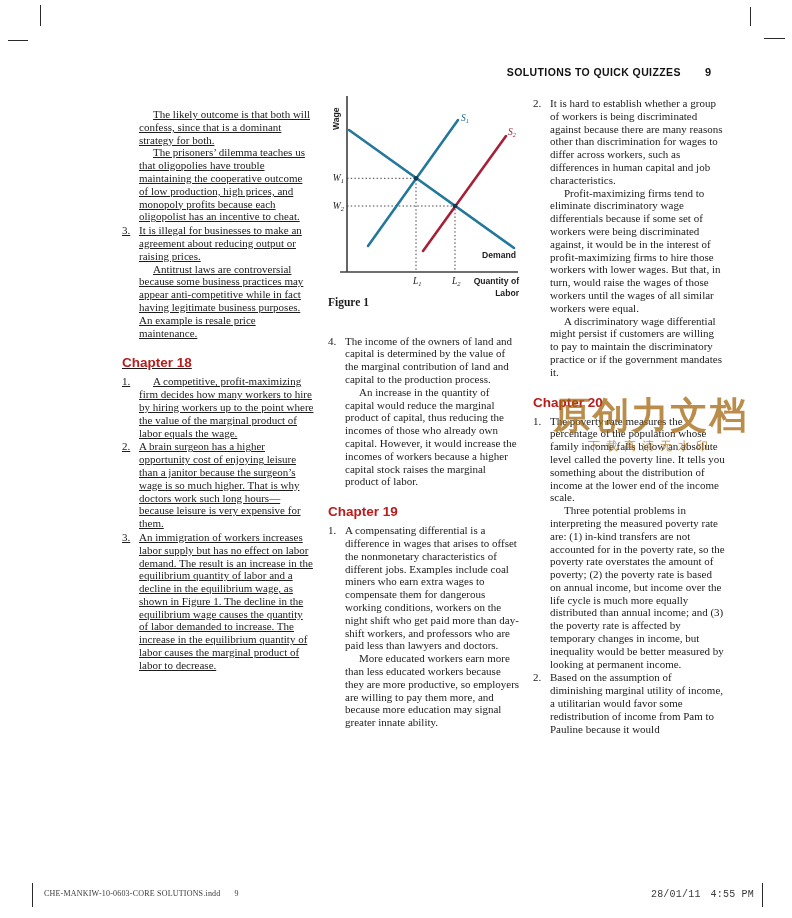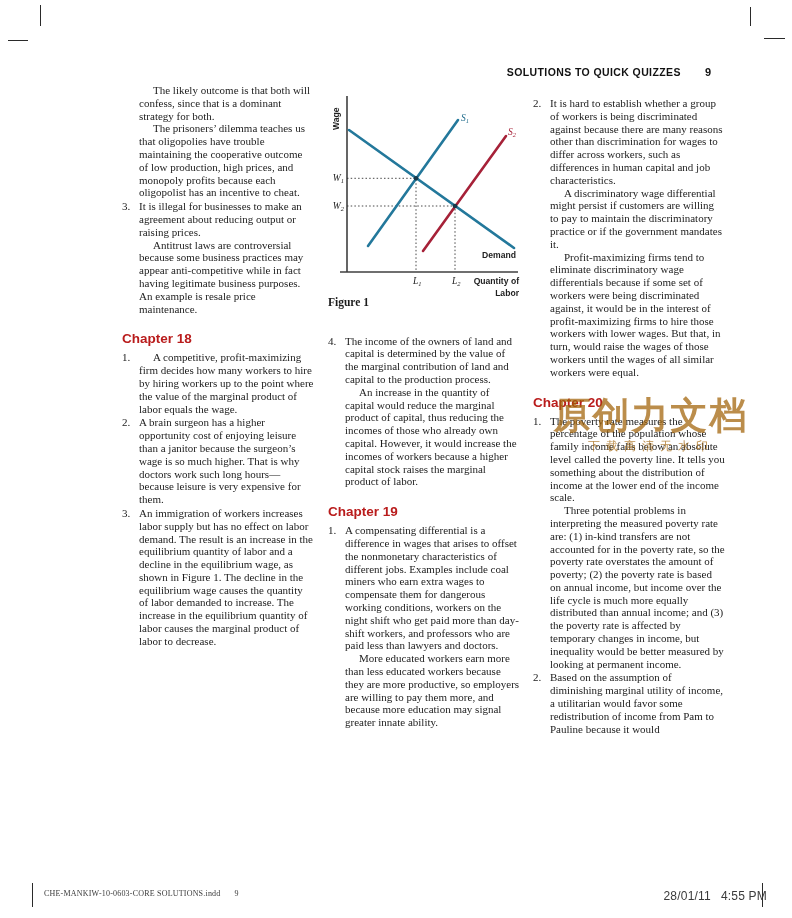--- a/index.html
+++ b/index.html
@@ -13,21 +13,21 @@
   .cm-bl-v{left:32px;top:883px;width:1px;height:24px;}
   .cm-br-v{left:762px;top:883px;width:1px;height:24px;}
 
   .header{position:absolute;top:66px;left:400px;right:81px;display:flex;
           justify-content:flex-end;align-items:baseline;gap:24px;
           font-family:"Liberation Sans", sans-serif;font-weight:bold;}
   .header .title{font-size:10.5px;letter-spacing:0.4px;color:#111;}
   .header .pnum{font-size:11px;color:#111;}
 
   .col{position:absolute;width:192px;font-size:11px;line-height:12.8px;text-align:left;}
-  .col1{left:122px;top:84px;}
+  .col1{left:122px;top:108px;text-decoration:underline;}
   .col2{left:328px;top:88px;}
   .col3{left:533px;top:96px;}
   p{margin:0;}
   .hang{margin-left:17px;}
   .ind{text-indent:14px;}
   .item{display:flex;margin-top:1px;}
   .item .num{flex:0 0 17px;width:17px;}
   .item .itext{flex:1;}
   .chapter{font-family:"Liberation Sans", sans-serif;font-weight:bold;font-size:13.5px;
            color:#b91c1c;margin:16px 0 5px 0;line-height:15px;}
@@ -52,22 +52,22 @@
   .watermark{position:absolute;left:546px;top:396px;width:210px;text-align:center;
              color:#a16207;opacity:0.72;pointer-events:none;
              font-family:"Liberation Sans", sans-serif;}
   .wm1{font-size:37px;line-height:40px;letter-spacing:2px;font-weight:bold;}
   .wm2{font-size:19px;line-height:20px;margin-top:-3px;}
   .wm3{font-size:12px;line-height:18px;letter-spacing:6px;margin-top:1px;}
 
   .footer-left{position:absolute;left:44px;top:889px;font-family:Liberation Serif, serif;
                font-size:8px;color:#3a3a3a;letter-spacing:0.2px;}
   .footer-left span{margin-right:14px;}
-  .footer-right{position:absolute;right:25px;top:889px;font-family:Liberation Sans, sans-serif;
-                font-size:12px;color:#3a3a3a;letter-spacing:0.2px;}
+  .footer-right{position:absolute;right:38px;top:889px;font-family:Liberation Mono, monospace;
+                font-size:10px;color:#3a3a3a;letter-spacing:0.2px;}
   .footer-right span{margin-left:10px;}
 </style>
 </head>
 <body>
 
 <div class="page">
 
   <span class="crop cm-tl-v"></span>
   <span class="crop cm-tl-h"></span>
   <span class="crop cm-tr-v"></span>
@@ -158,22 +158,22 @@
         <p class="ind">More educated workers earn more than less educated workers because they are more productive, so employers are willing to pay them more, and because more education may signal greater innate ability.</p>
       </div>
     </div>
   </div>
 
   <div class="col col3">
     <div class="item">
       <span class="num">2.</span>
       <div class="itext">
         <p>It is hard to establish whether a group of workers is being discriminated against because there are many reasons other than discrimination for wages to differ across workers, such as differences in human capital and job characteristics.</p>
+        <p class="ind">Profit-maximizing firms tend to eliminate discriminatory wage differentials because if some set of workers were being discriminated against, it would be in the interest of profit-maximizing firms to hire those workers with lower wages. But that, in turn, would raise the wages of those workers until the wages of all similar workers were equal.</p>
         <p class="ind">A discriminatory wage differential might persist if customers are willing to pay to maintain the discriminatory practice or if the government mandates it.</p>
-        <p class="ind">Profit-maximizing firms tend to eliminate discriminatory wage differentials because if some set of workers were being discriminated against, it would be in the interest of profit-maximizing firms to hire those workers with lower wages. But that, in turn, would raise the wages of those workers until the wages of all similar workers were equal.</p>
       </div>
     </div>
     <h2 class="chapter">Chapter 20</h2>
     <div class="item">
       <span class="num">1.</span>
       <div class="itext">
         <p>The poverty rate measures the percentage of the population whose family income falls below an absolute level called the poverty line. It tells you something about the distribution of income at the lower end of the income scale.</p>
         <p class="ind">Three potential problems in interpreting the measured poverty rate are: (1) in-kind transfers are not accounted for in the poverty rate, so the poverty rate overstates the amount of poverty; (2) the poverty rate is based on annual income, but income over the life cycle is much more equally distributed than annual income; and (3) the poverty rate is affected by temporary changes in income, but inequality would be better measured by looking at permanent income.</p>
       </div>
     </div>

